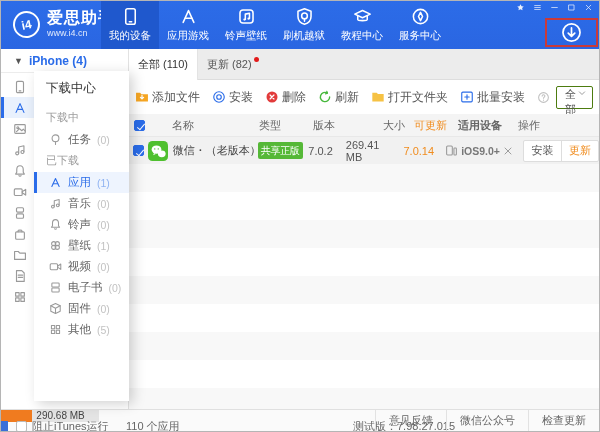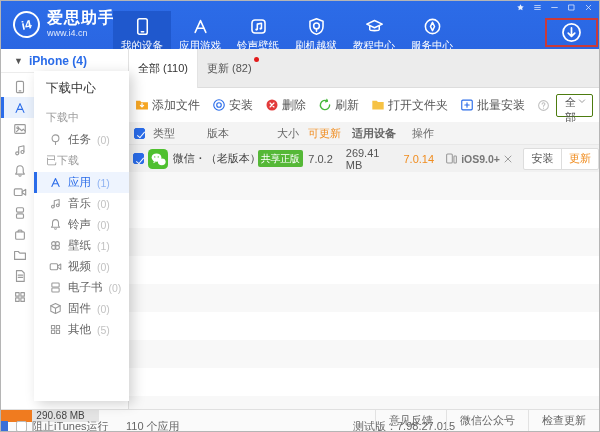--- a/index.html
+++ b/index.html
@@ -5,21 +5,21 @@
   html,body{margin:0;padding:0;background:#d8d8d8;font-family:"Liberation Sans","DejaVu Sans",sans-serif;}
   *{box-sizing:border-box;}
   .window{position:relative;width:600px;height:432px;background:#fff;border:1px solid #b5b5b5;overflow:hidden;display:flex;flex-direction:column;}
   
   .topnav{position:relative;height:48px;background:linear-gradient(#2c6ce8,#2a66e2);flex:0 0 auto;color:#fff;}
   .logo{position:absolute;left:12px;top:9px;display:flex;align-items:center;}
   .logo-circle{width:27px;height:27px;border:2px solid #fff;border-radius:50%;display:flex;align-items:center;justify-content:center;font-weight:bold;font-size:12px;transform:rotate(-12deg);}
   .brand{margin-left:7px;line-height:1;}
   .brand-name{font-size:16px;font-weight:bold;letter-spacing:1px;}
   .brand-url{font-size:9px;opacity:.85;margin-top:3px;}
-  .nav-items{position:absolute;left:100px;top:10px;height:48px;display:flex;margin-left:12px;}
+  .nav-items{position:absolute;left:100px;top:0;height:48px;display:flex;}
   .nav-item{width:58px;height:48px;display:flex;flex-direction:column;align-items:center;justify-content:center;gap:3px;cursor:pointer;}
   .nav-item.sel{background:#1f58cd;}
   .nav-item .label{font-size:10.5px;white-space:nowrap;}
   .win-controls{position:absolute;right:6px;top:2px;display:flex;gap:8px;align-items:center;}
   .win-controls .icon{opacity:.9;cursor:pointer;}
   .dl-highlight{position:absolute;left:544px;top:17px;width:53px;height:29px;border:2px solid #c93a3a;display:flex;align-items:center;justify-content:center;}
   .dl-btn{cursor:pointer;display:flex;}
   
   .winbody{position:relative;flex:1;display:flex;min-height:0;}
   .sidebar{width:128px;flex:0 0 auto;background:#fff;border-right:1px solid #e2e2e2;display:flex;flex-direction:column;}
@@ -33,21 +33,21 @@
   .dl-title{font-size:12.5px;color:#333;padding:9px 8px 10px 12px;}
   .dl-sec-label{font-size:11px;color:#9c9c9c;padding:3px 0 4px 12px;}
   .dl-item{height:21px;display:flex;align-items:center;gap:6px;padding-left:12px;font-size:11.5px;color:#666;border-left:3px solid transparent;cursor:pointer;}
   .dl-item .icon{color:#9a9a9a;display:flex;}
   .dl-item .count{color:#c2c2c2;font-size:10.5px;}
   .dl-item.sel{border-left-color:#2a6ce9;background:#eef4fe;color:#2a6ce9;}
   .dl-item.sel .icon{color:#2a6ce9;}
   .dl-item.sel .count{color:#8fb3f2;}
   
   .main{flex:1;display:flex;flex-direction:column;min-width:0;background:#fff;}
-  .tabbar{height:39px;flex:0 0 auto;background:#ececec;border-bottom:1px solid #ddd;display:flex;}
+  .tabbar{height:31px;flex:0 0 auto;background:#ececec;border-bottom:1px solid #ddd;display:flex;}
   .tab{position:relative;padding:0 9px;display:flex;align-items:center;font-size:11px;color:#555;cursor:pointer;}
   .tab.active{background:#fff;color:#333;margin-bottom:-1px;border-right:1px solid #e3e3e3;}
   .tab .dot{position:absolute;top:8px;right:2px;width:5px;height:5px;border-radius:50%;background:#e21a1a;}
   .toolbar{height:34px;flex:0 0 auto;display:flex;align-items:center;padding:0 8px 0 6px;background:#fff;}
   .tb-btn{display:flex;align-items:center;gap:3px;font-size:12px;color:#555;margin-right:12px;background:none;border:none;cursor:pointer;white-space:nowrap;padding:0;font-family:inherit;}
   .tb-help{display:flex;margin-right:2px;cursor:pointer;}
   .tb-select{margin-left:4px;width:72px;height:23px;border:1px solid #4d7c0f;border-radius:2px;display:flex;align-items:flex-start;justify-content:space-between;padding:0 4px 0 8px;font-size:11px;color:#555;cursor:pointer;}
   
   .thead{height:23px;flex:0 0 auto;background:#f4f4f4;border-bottom:1px solid #e8e8e8;display:flex;align-items:center;font-size:11px;color:#666;}
   .trow{height:27px;flex:0 0 auto;background:#f1f1f1;display:flex;align-items:center;font-size:11px;color:#555;}
@@ -389,20 +389,21 @@
               </span>
             </span>
         </div>
 
       </div>
 
       <div class="thead" id="thead">
         <div class="col c-check">
             <span class="cb cb-small cb-checked"></span>
           </div>
+      <div class="col c-name">名称</div>
           <div class="col c-type">类型</div>
           <div class="col c-version">版本</div>
           <div class="col c-size">大小</div>
           <div class="col c-update">可更新</div>
           <div class="col c-device">适用设备</div>
           <div class="col c-op">操作</div>
         </div>
 
       <div class="trow">
         <div class="col c-check">

